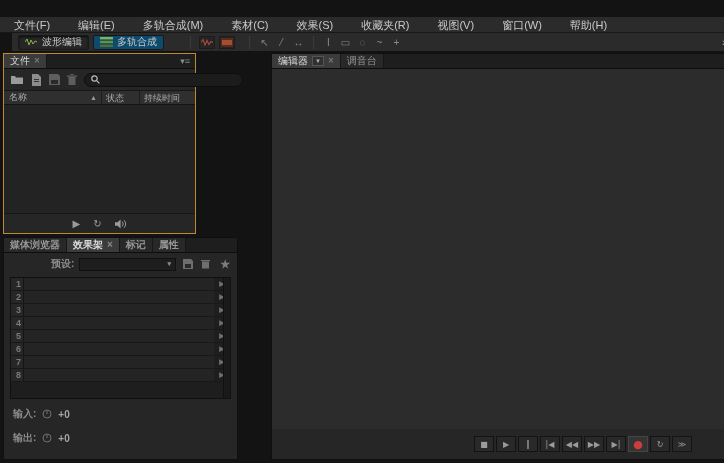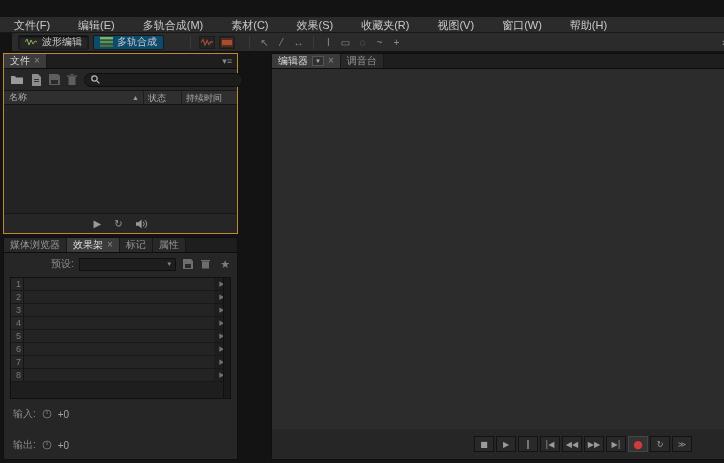--- a/index.html
+++ b/index.html
@@ -47,22 +47,22 @@
   .toggle-icon { width:16px; height:13px; margin:0 2px; border:1px solid #1c1c1c; background:#242424;
     display:flex; align-items:center; justify-content:center; }
   .tool {
     width:17px; height:15px; display:flex; align-items:center; justify-content:center;
     color:#8a8a8a; font-size:10px;
   }
   .toolbar-overflow { margin-left:auto; color:#9a9a9a; font-size:11px; padding-right:2px; }
 
   
   .panel { position:absolute; background:#262626; border:1px solid #0f0f0f; display:flex; flex-direction:column; }
-  .files-panel  { left:3px; top:53px;  width:235px; height:181px; border:1px solid #bf8a2e; }
-  .rack-panel   { left:3px; top:237px; width:235px; height:223px; }
+  .files-panel  { left:3px; top:53px;  width:193px; height:181px; border:1px solid #bf8a2e; }
+  .rack-panel   { left:3px; top:237px; width:235px; height:223px;font-weight:bold; }
   .editor-panel { left:240px; top:53px; width:481px; height:407px;margin-left:31px; }
 
   .tabbar {
     display:flex; align-items:stretch; height:15px;
     background:#1e1e1e; border-bottom:1px solid #0d0d0d; flex:0 0 auto;
   }
   .tab {
     display:flex; align-items:center; gap:4px; padding:0 6px;
     font-size:10px; color:#969696; background:#282828; border-right:1px solid #171717;
     white-space:nowrap;
@@ -117,21 +117,21 @@
   }
   .rack-row { display:flex; align-items:center; height:13px; border-bottom:1px solid #181818; }
   .rack-num {
     width:13px; flex:0 0 auto; text-align:right; padding-right:2px;
     color:#7a7a7a; font-size:9px; line-height:13px;
     background:#272727; border-right:1px solid #151515; height:100%;
   }
   .rack-slot { flex:1; height:100%; background:#242424; }
   .rack-arrow { width:16px; color:#6e6e6e; font-size:7px; text-align:center; }
   .rack-scrollbar { position:absolute; right:0; top:0; bottom:0; width:7px; background:#1a1a1a; border-left:1px solid #101010; }
-  .io-rows { padding:8px 9px 0; display:flex; flex-direction:column; gap:17px; flex:0 0 auto; }
+  .io-rows { padding:8px 9px 0; display:flex; flex-direction:column; gap:10px; flex:0 0 auto; }
   .io-row { display:flex; align-items:center; gap:6px; font-size:10px; color:#8a8a8a; }
   .io-gain { color:#a5a5a5; }
   .rack-filler { flex:1; }
 
   
   .editor-canvas { flex:1; background:#2c2c2c; }
   .editor-bottom { height:30px; flex:0 0 auto; display:flex; align-items:center; padding:0 11px; background:#262626; }
   .time {
     font-family:"DejaVu Sans Mono",monospace; font-size:15px; color:#8d8d8d; letter-spacing:1px;
   }

